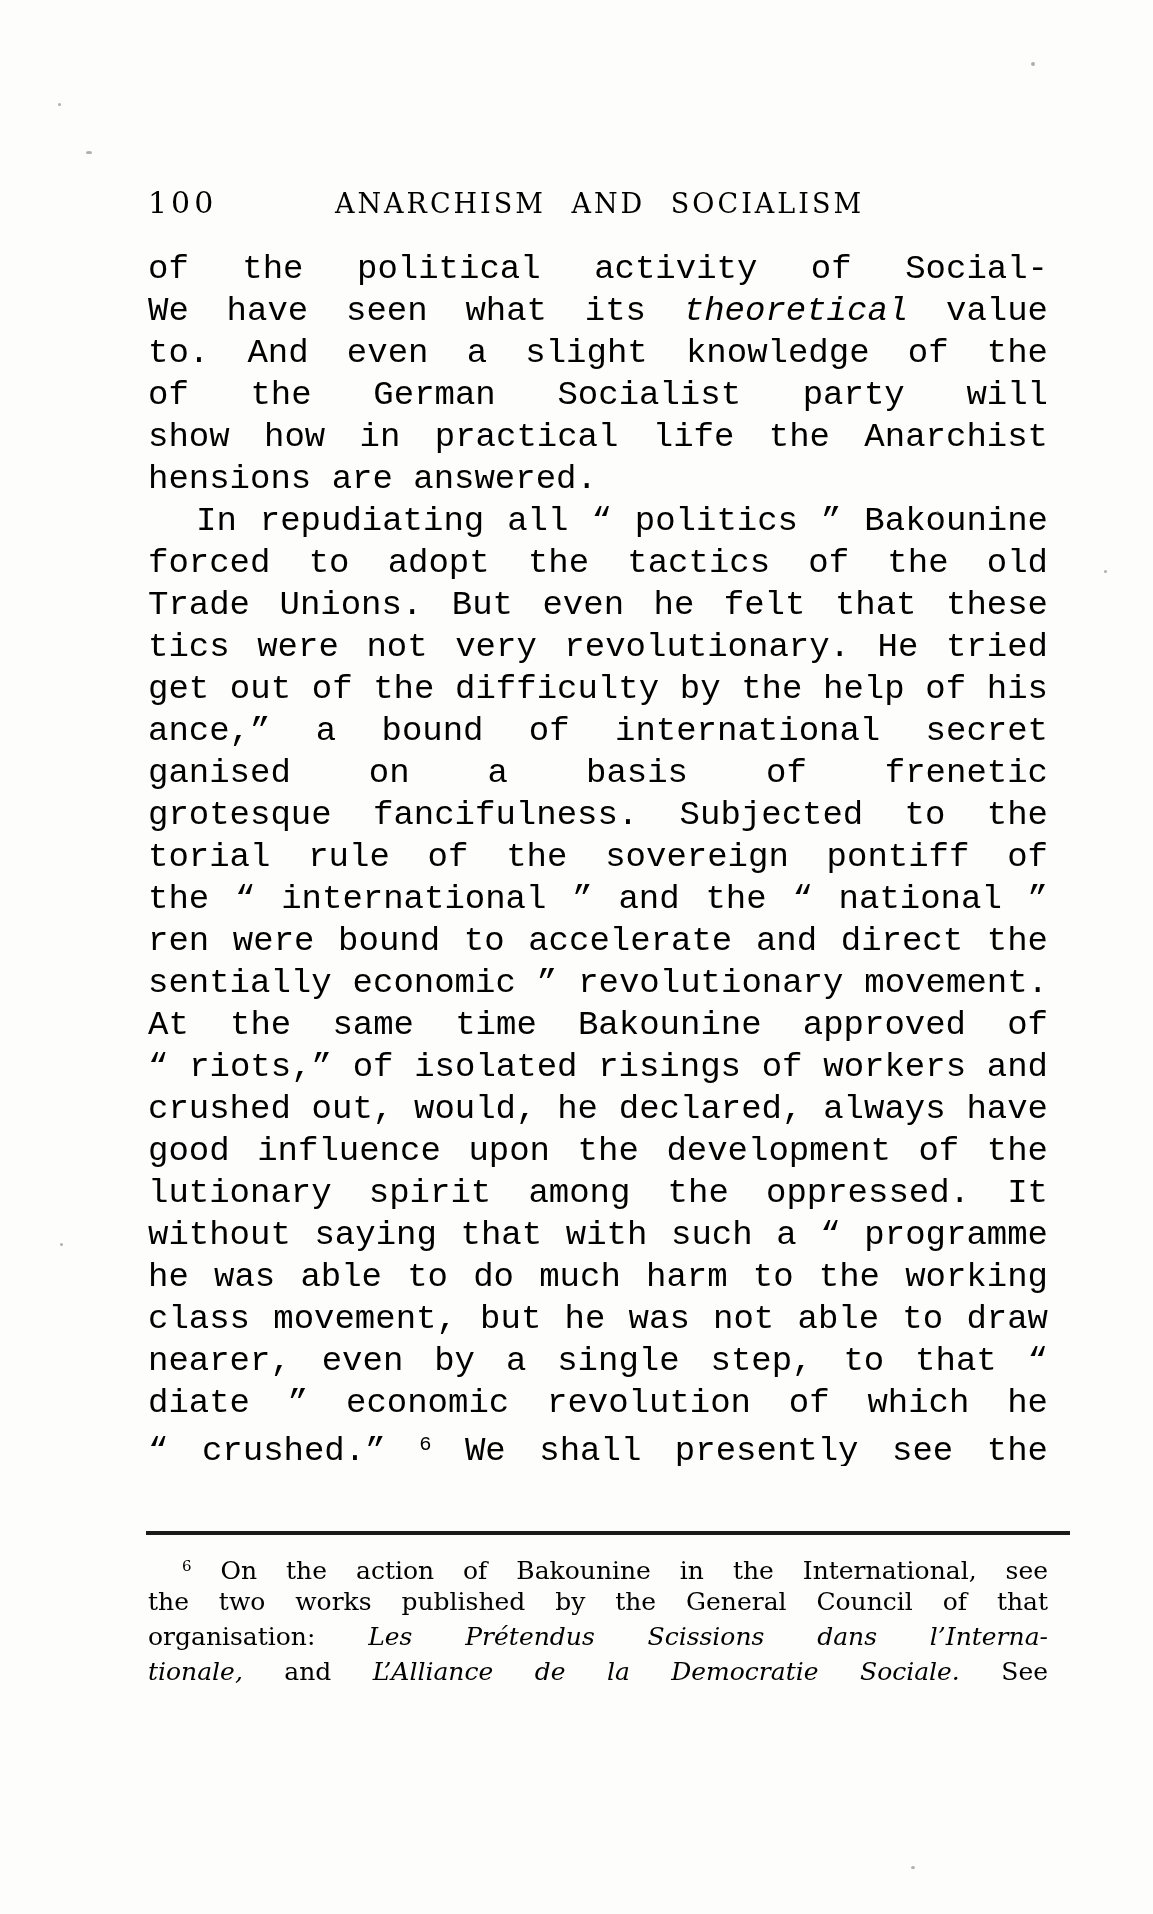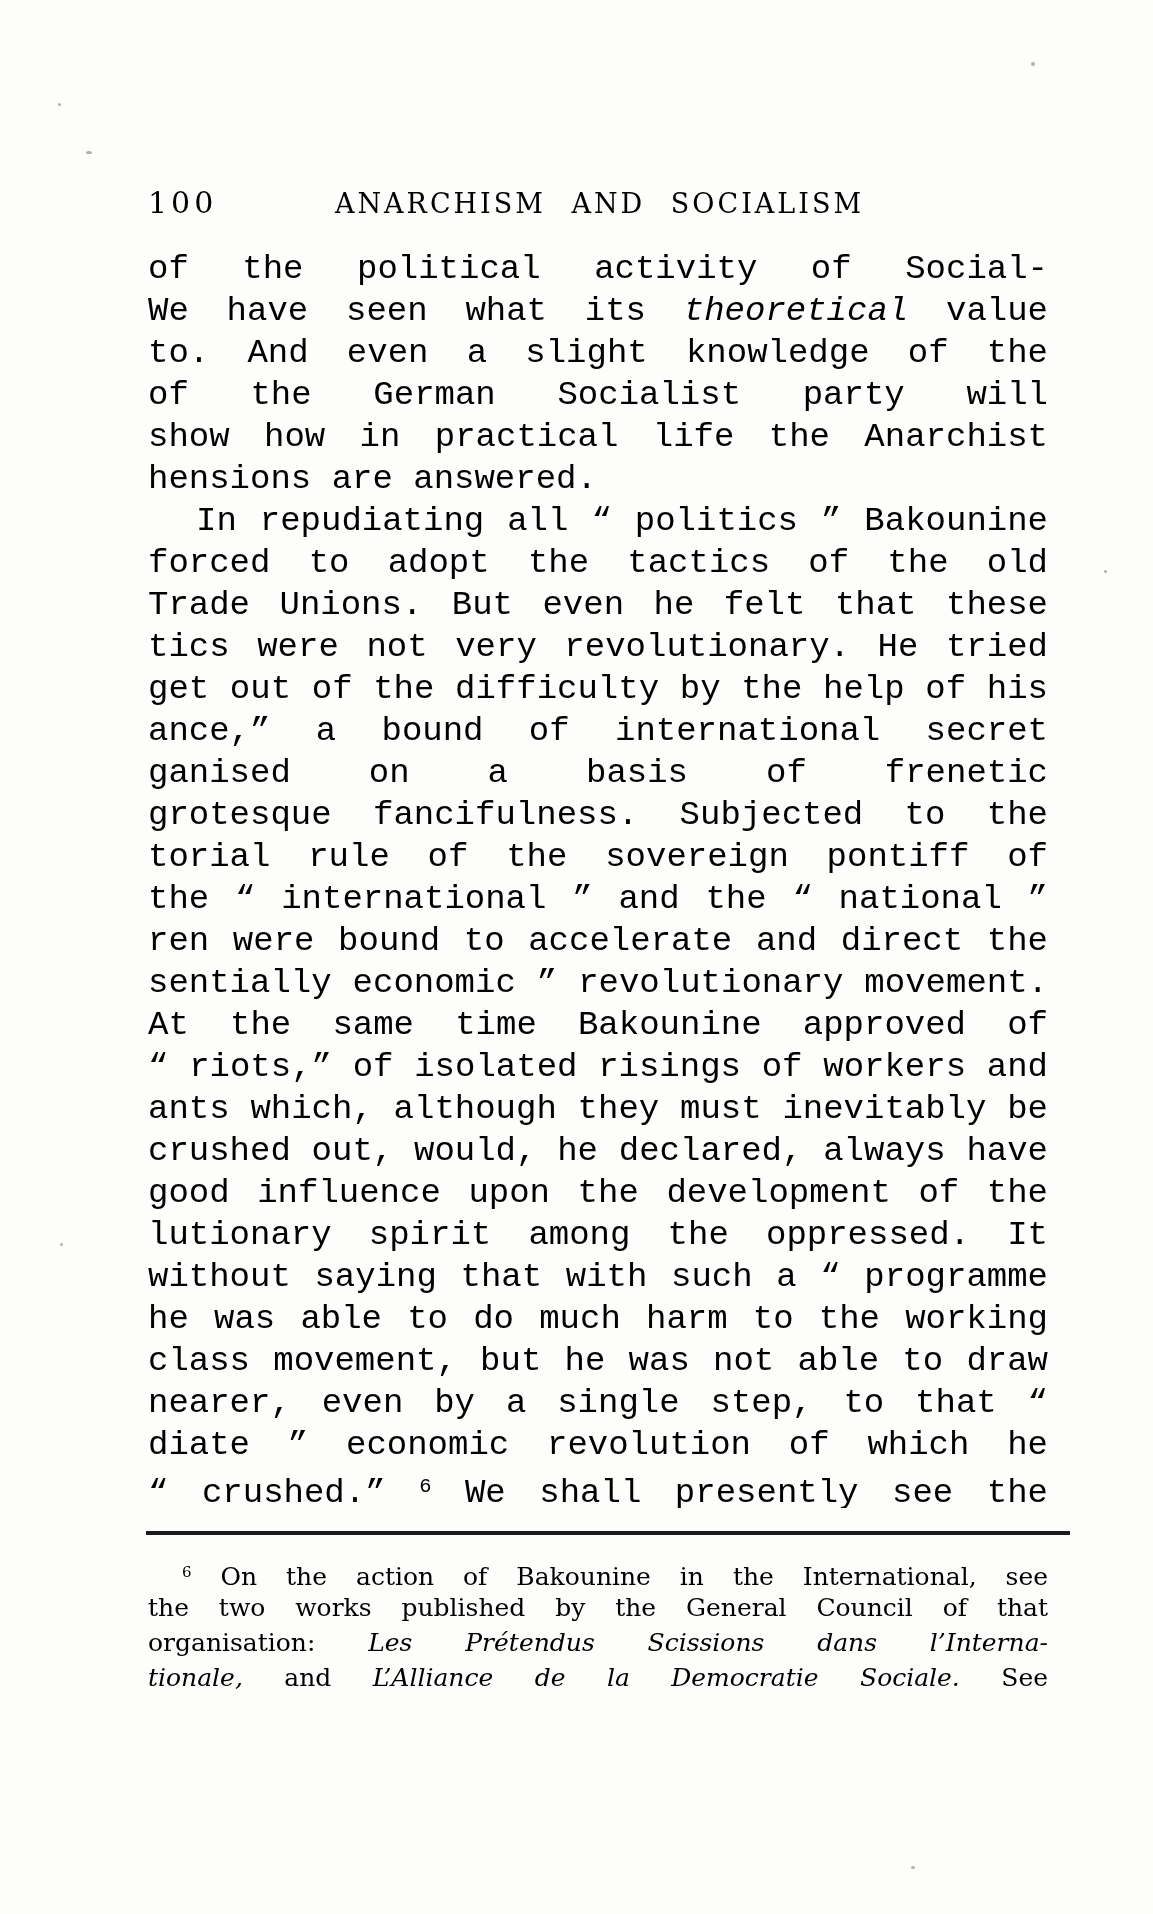--- a/index.html
+++ b/index.html
@@ -32,21 +32,21 @@
   .tline.indent{text-indent:48px;}
   .it{font-style:italic;}
   .sup{font-size:0.6em;vertical-align:0.5em;letter-spacing:0;}
   
   .footnote-rule{
     position:absolute;top:1531px;left:146px;width:924px;height:4px;
     background:#1b1b1b;
   }
   .footnote{position:absolute;top:1549px;left:148px;width:900px;}
   .footnote .tline{height:35px;line-height:35px;font-size:25px;}
-  .footnote .tline.indent{text-indent:34px;margin-top:6px;}
+  .footnote .tline.indent{text-indent:34px;}
   
   .speck{position:absolute;background:#6f6f6f;border-radius:50%;opacity:.55;}
 </style>
 </head>
 <body>
 
 <div class="page">
 
   <div class="header">
     <span class="pageno">100</span>
@@ -67,21 +67,20 @@
       <div class="tline just"><span>get out of the difficulty by the help of his “ Alli-</span></div>
       <div class="tline just"><span>ance,” a bound of international secret society, or-</span></div>
       <div class="tline just"><span>ganised on a basis of frenetic centralisation and</span></div>
       <div class="tline just"><span>grotesque fancifulness. Subjected to the dicta-</span></div>
       <div class="tline just"><span>torial rule of the sovereign pontiff of Anarchy,</span></div>
       <div class="tline just"><span>the “ international ” and the “ national ” breth-</span></div>
       <div class="tline just"><span>ren were bound to accelerate and direct the “ es-</span></div>
       <div class="tline just"><span>sentially economic ” revolutionary movement.</span></div>
       <div class="tline just"><span>At the same time Bakounine approved of</span></div>
       <div class="tline just"><span>“ riots,” of isolated risings of workers and peas-</span></div>
-      <div class="tline just"><span>ants which, although they must inevitably be</span></div>
       <div class="tline just"><span>crushed out, would, he declared, always have a</span></div>
       <div class="tline just"><span>good influence upon the development of the revo-</span></div>
       <div class="tline just"><span>lutionary spirit among the oppressed. It goes</span></div>
       <div class="tline just"><span>without saying that with such a “ programme ”</span></div>
       <div class="tline just"><span>he was able to do much harm to the working</span></div>
       <div class="tline just"><span>class movement, but he was not able to draw</span></div>
       <div class="tline just"><span>nearer, even by a single step, to that “ imme-</span></div>
       <div class="tline just"><span>diate ” economic revolution of which he</span></div>
       <div class="tline just"><span>“ crushed.” </span><span class="sup">6</span><span> We shall presently see the result</span></div>
     </div>

